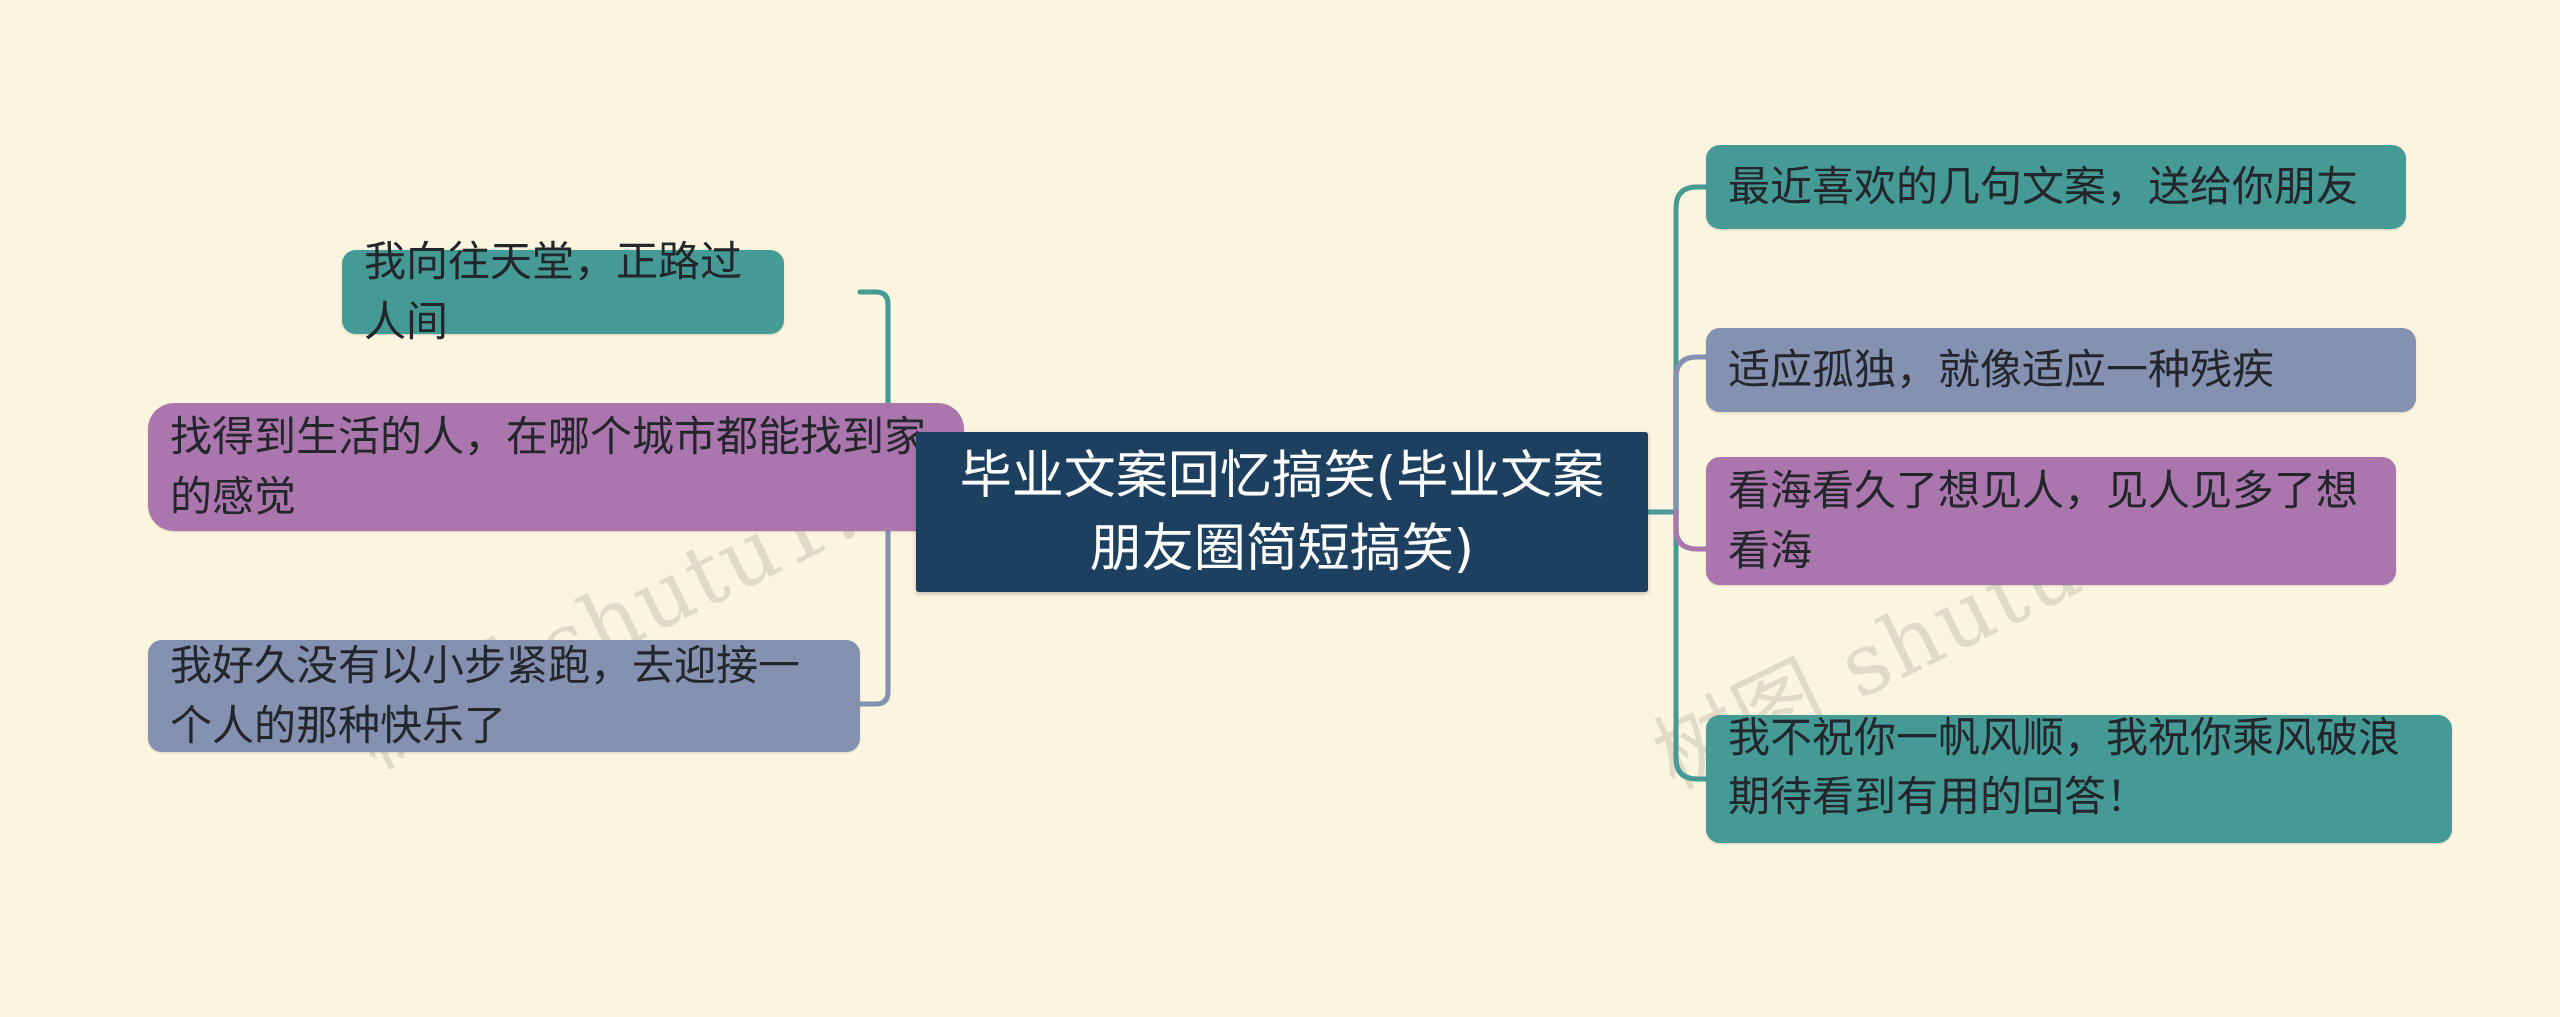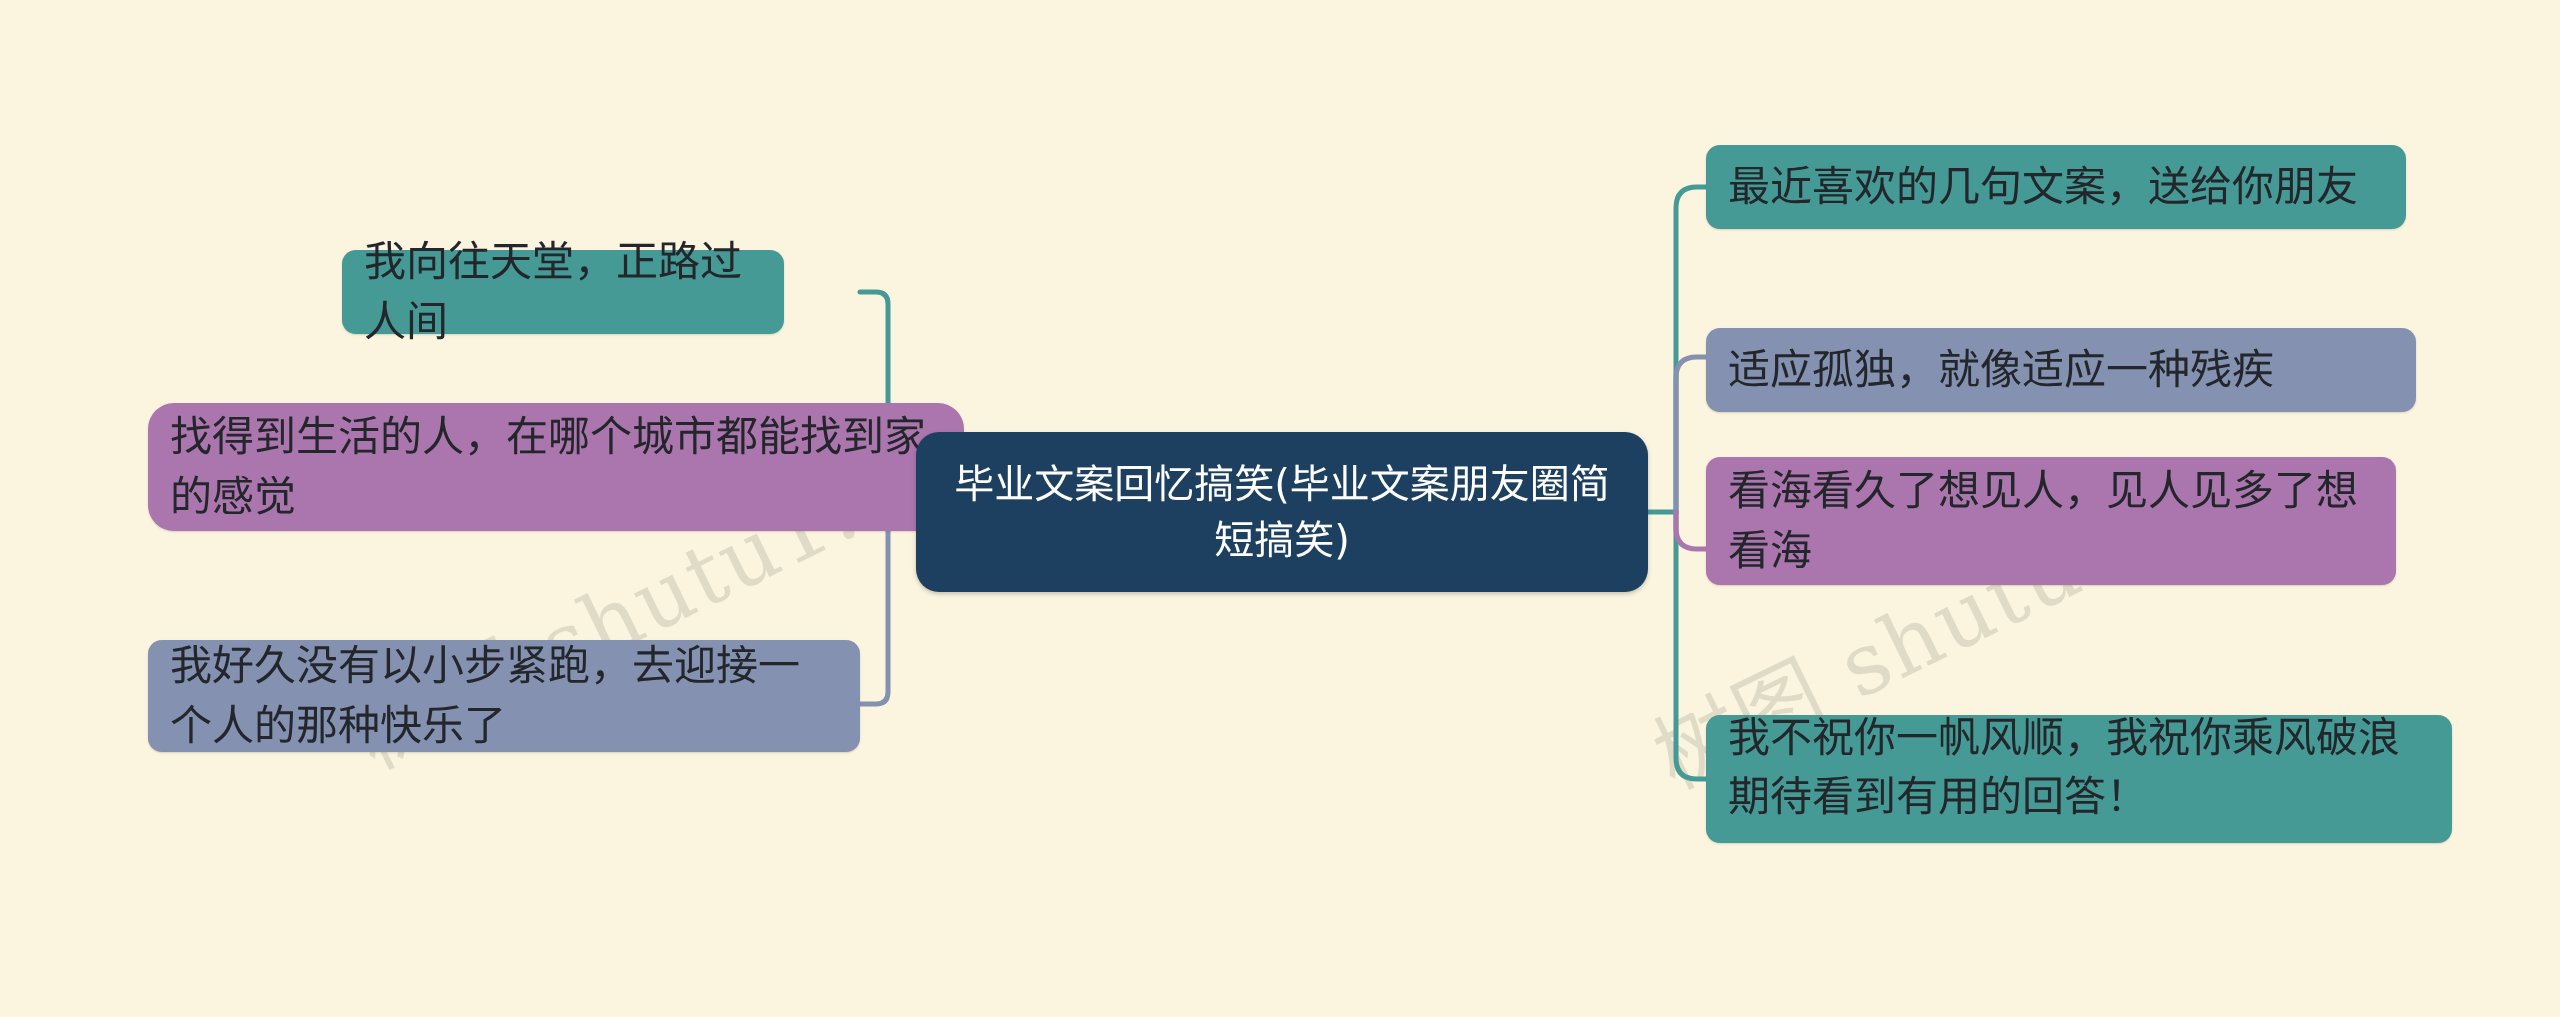--- a/index.html
+++ b/index.html
@@ -55,23 +55,23 @@
     padding:16px 22px;
     font-size:42px;
     color:#23262b;
   }
   .teal  {background:#459a96;}
   .purple{background:#ab76ad;}
   .slate {background:#8491b0;}
 
   .root{
     background:#1d4060;
-    border-radius:23px;
+    border-radius:3px;
     padding:20px 26px;
-    font-size:40px;
+    font-size:52px;
     color:#ffffff;
     text-align:center;
     justify-content:flex-start;
     box-shadow:0 2px 4px rgba(40,35,30,.25);
   }
   .root .txt{line-height:1.40;}
 
   
   #node-l1{left:342px; top:250px;  width:442px; height:84px;}
   #node-l2{left:148px; top:403px;  width:816px; height:128px;border-radius:26px;}

